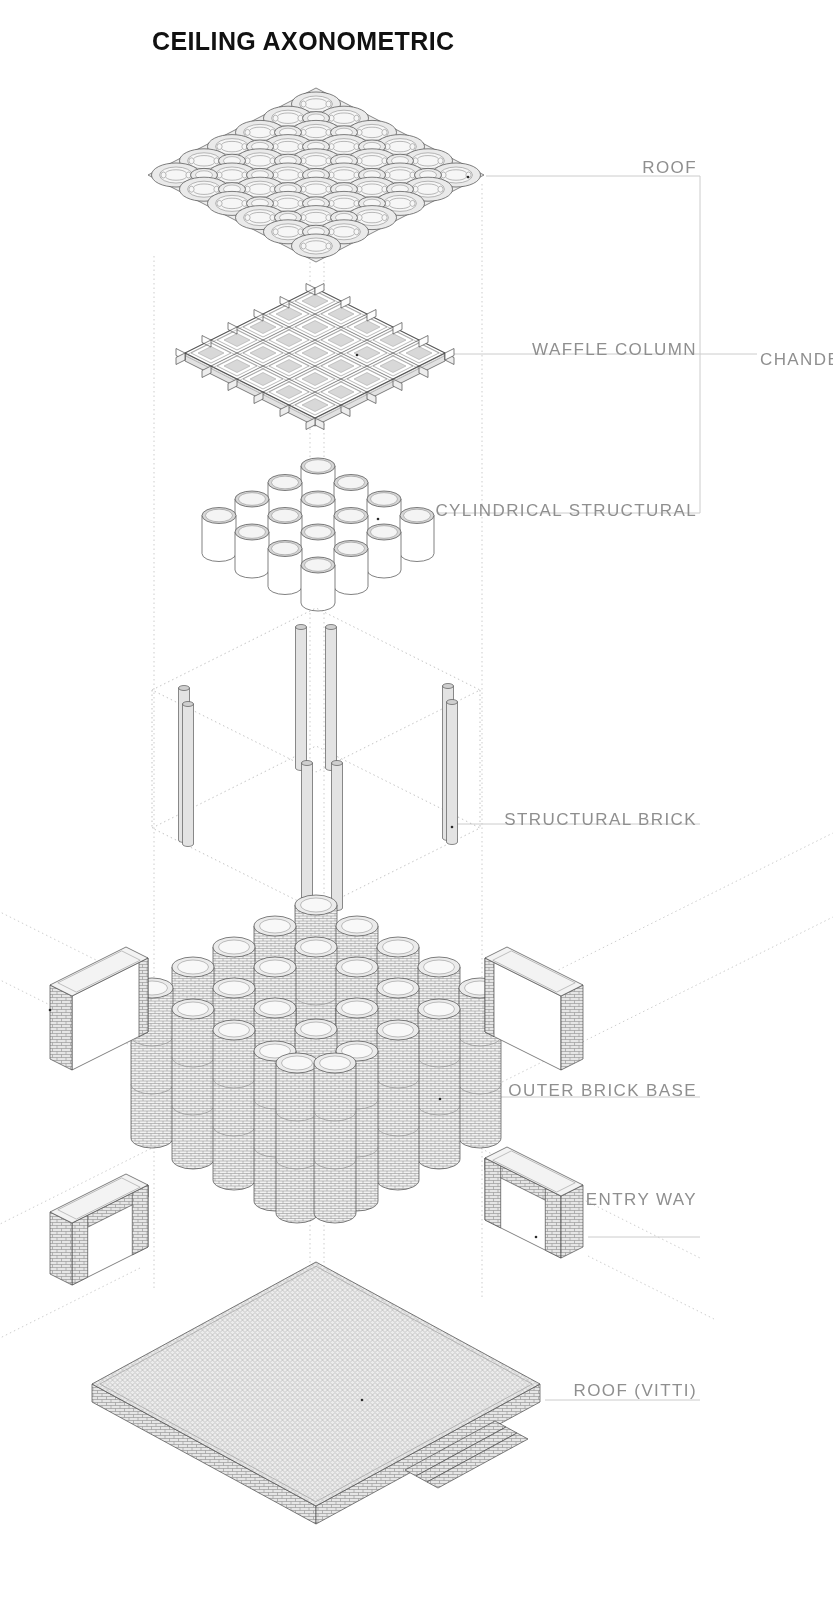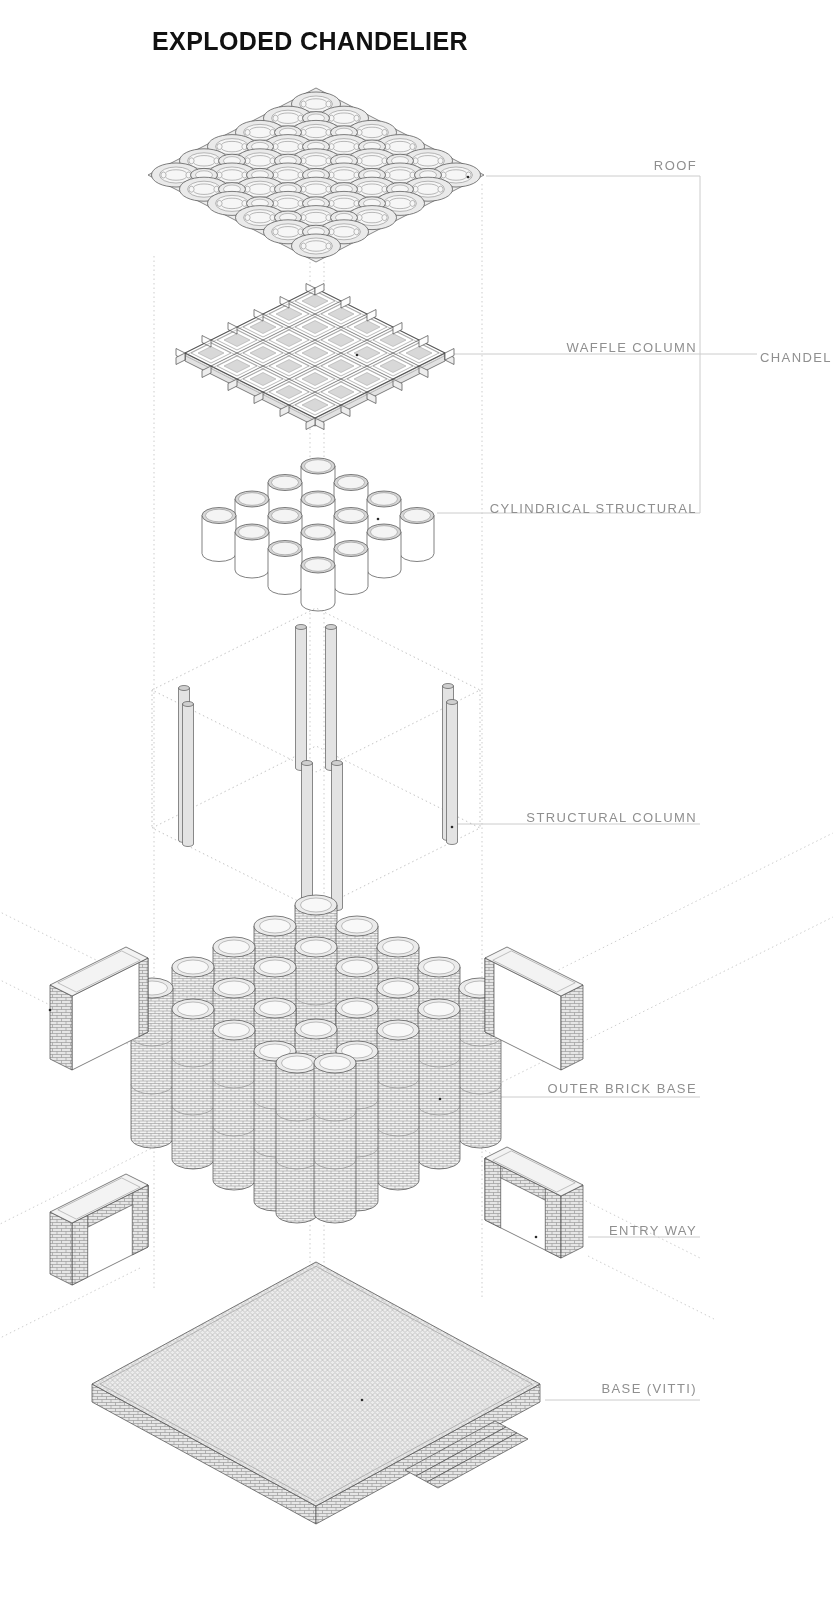--- a/index.html
+++ b/index.html
@@ -1,20 +1,20 @@
 <!DOCTYPE html>
 <html><head>
 <meta charset="utf-8">
 <style>
   html,body{margin:0;padding:0;background:#ffffff;}
   #page{position:relative;width:833px;height:1600px;background:#ffffff;overflow:hidden;
         font-family:"Liberation Sans",sans-serif;}
   #title{position:absolute;left:152px;top:27px;font-size:25px;font-weight:bold;
          letter-spacing:.4px;color:#111111;white-space:nowrap;}
-  .layer-label{position:absolute;font-size:13px;letter-spacing:1.4px;color:#8f8f8f;
+  .layer-label{position:absolute;font-size:17px;letter-spacing:1.4px;color:#8f8f8f;
                white-space:nowrap;}
   .ra{right:136px;text-align:right;}
   #axo{position:absolute;left:0;top:0;}
 </style>
 </head>
 <body>
 
 <div id="page">
   <svg id="axo" width="833" height="1600" viewBox="0 0 833 1600">
       <defs>
@@ -665,23 +665,23 @@
         <circle cx="357" cy="355" r="1.3" fill="#2a2a2a"></circle>
         <circle cx="378" cy="519" r="1.3" fill="#2a2a2a"></circle>
         <circle cx="452" cy="827" r="1.3" fill="#2a2a2a"></circle>
         <circle cx="440" cy="1099" r="1.3" fill="#2a2a2a"></circle>
         <circle cx="536" cy="1237" r="1.3" fill="#2a2a2a"></circle>
         <circle cx="362" cy="1400" r="1.3" fill="#2a2a2a"></circle>
         <circle cx="50" cy="1010" r="1.3" fill="#2a2a2a"></circle>
       </g>
     </svg>
 
-  <div id="title">EXPLODED CHANDELIER</div>
+  <div id="title">CEILING AXONOMETRIC</div>
 
   <div class="layer-label ra" style="top:158px">ROOF</div>
   <div class="layer-label ra" style="top:340px">WAFFLE COLUMN</div>
   <div class="layer-label" style="top:350px;left:760px">CHANDELIER</div>
   <div class="layer-label ra" style="top:501px">CYLINDRICAL STRUCTURAL</div>
-  <div class="layer-label ra" style="top:810px">STRUCTURAL COLUMN</div>
+  <div class="layer-label ra" style="top:810px">STRUCTURAL BRICK</div>
   <div class="layer-label ra" style="top:1081px">OUTER BRICK BASE</div>
-  <div class="layer-label ra" style="top:1223px">ENTRY WAY</div>
-  <div class="layer-label ra" style="top:1381px">BASE (VITTI)</div>
+  <div class="layer-label ra" style="top:1190px">ENTRY WAY</div>
+  <div class="layer-label ra" style="top:1381px">ROOF (VITTI)</div>
 </div>
 
 </body></html>

